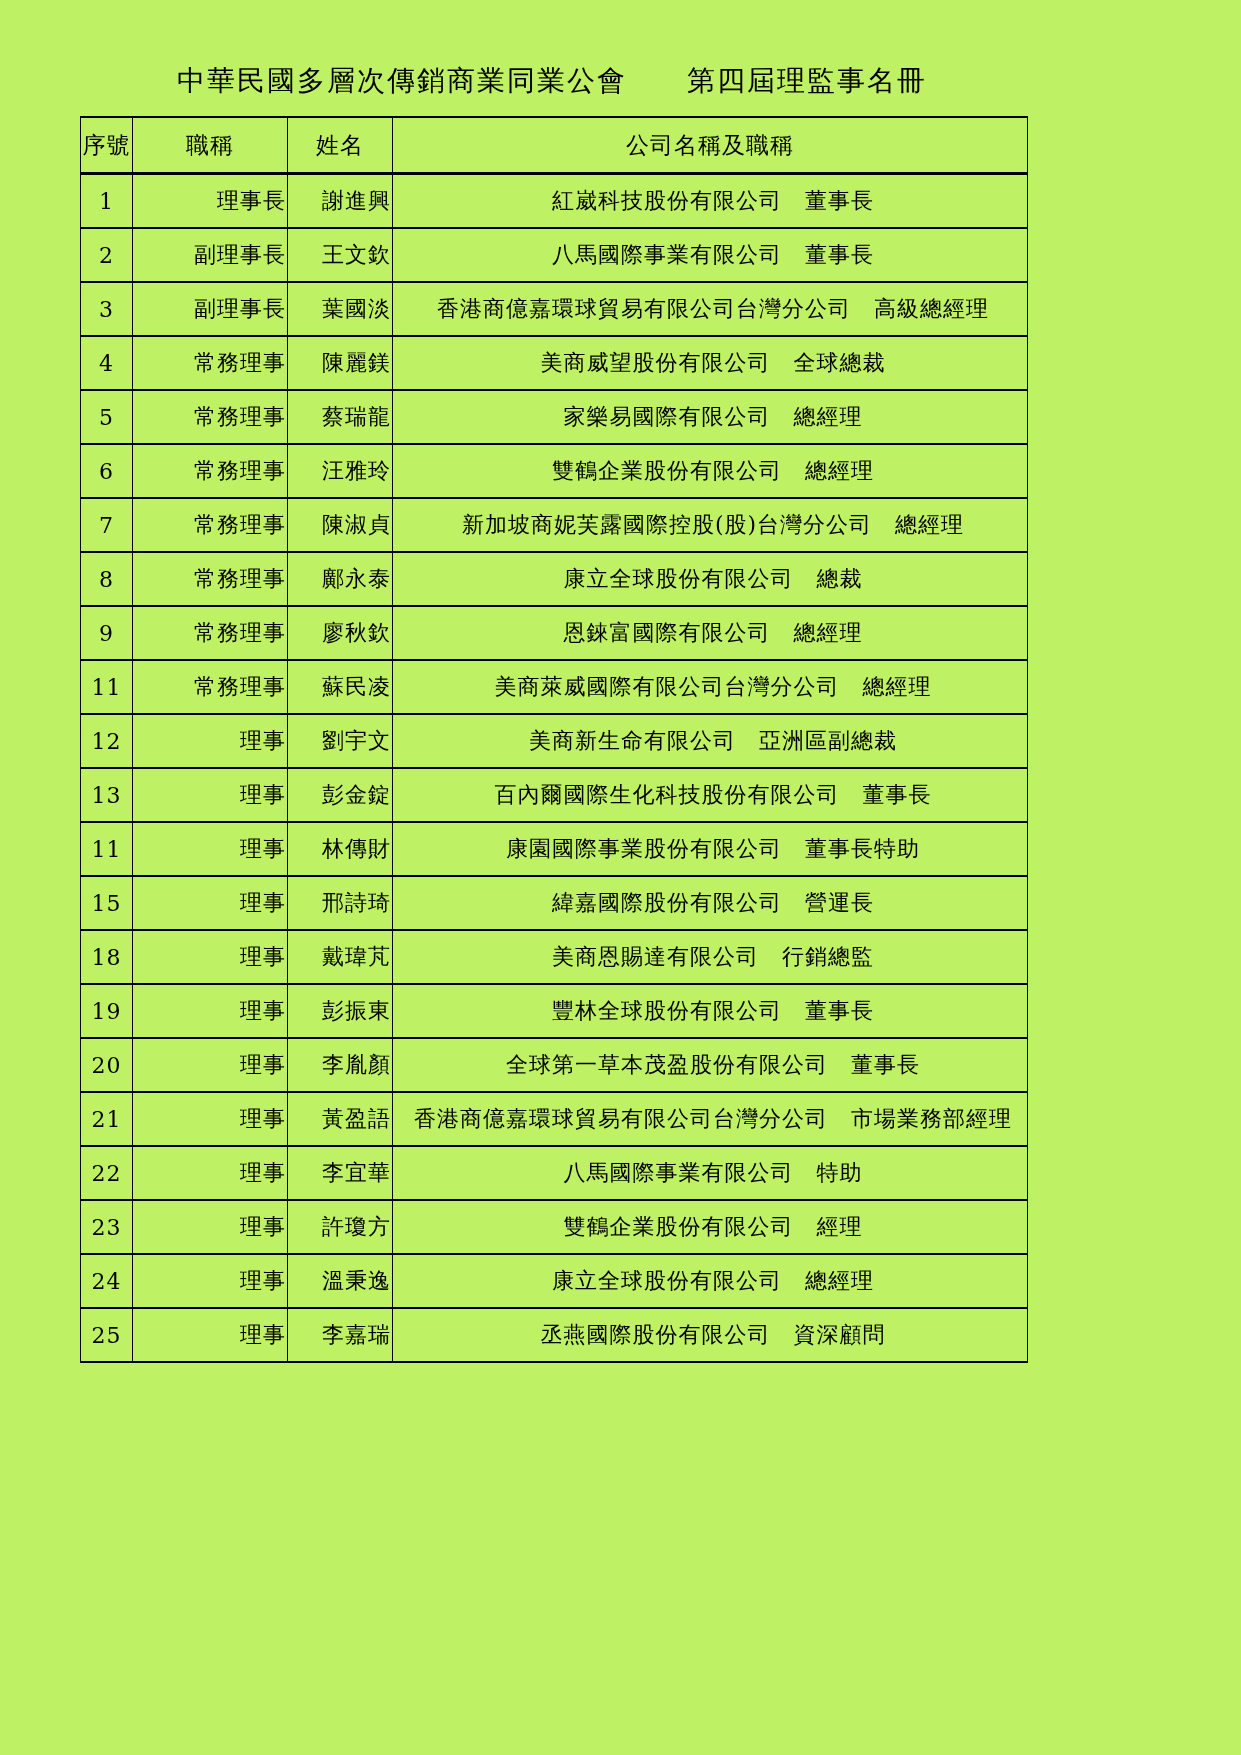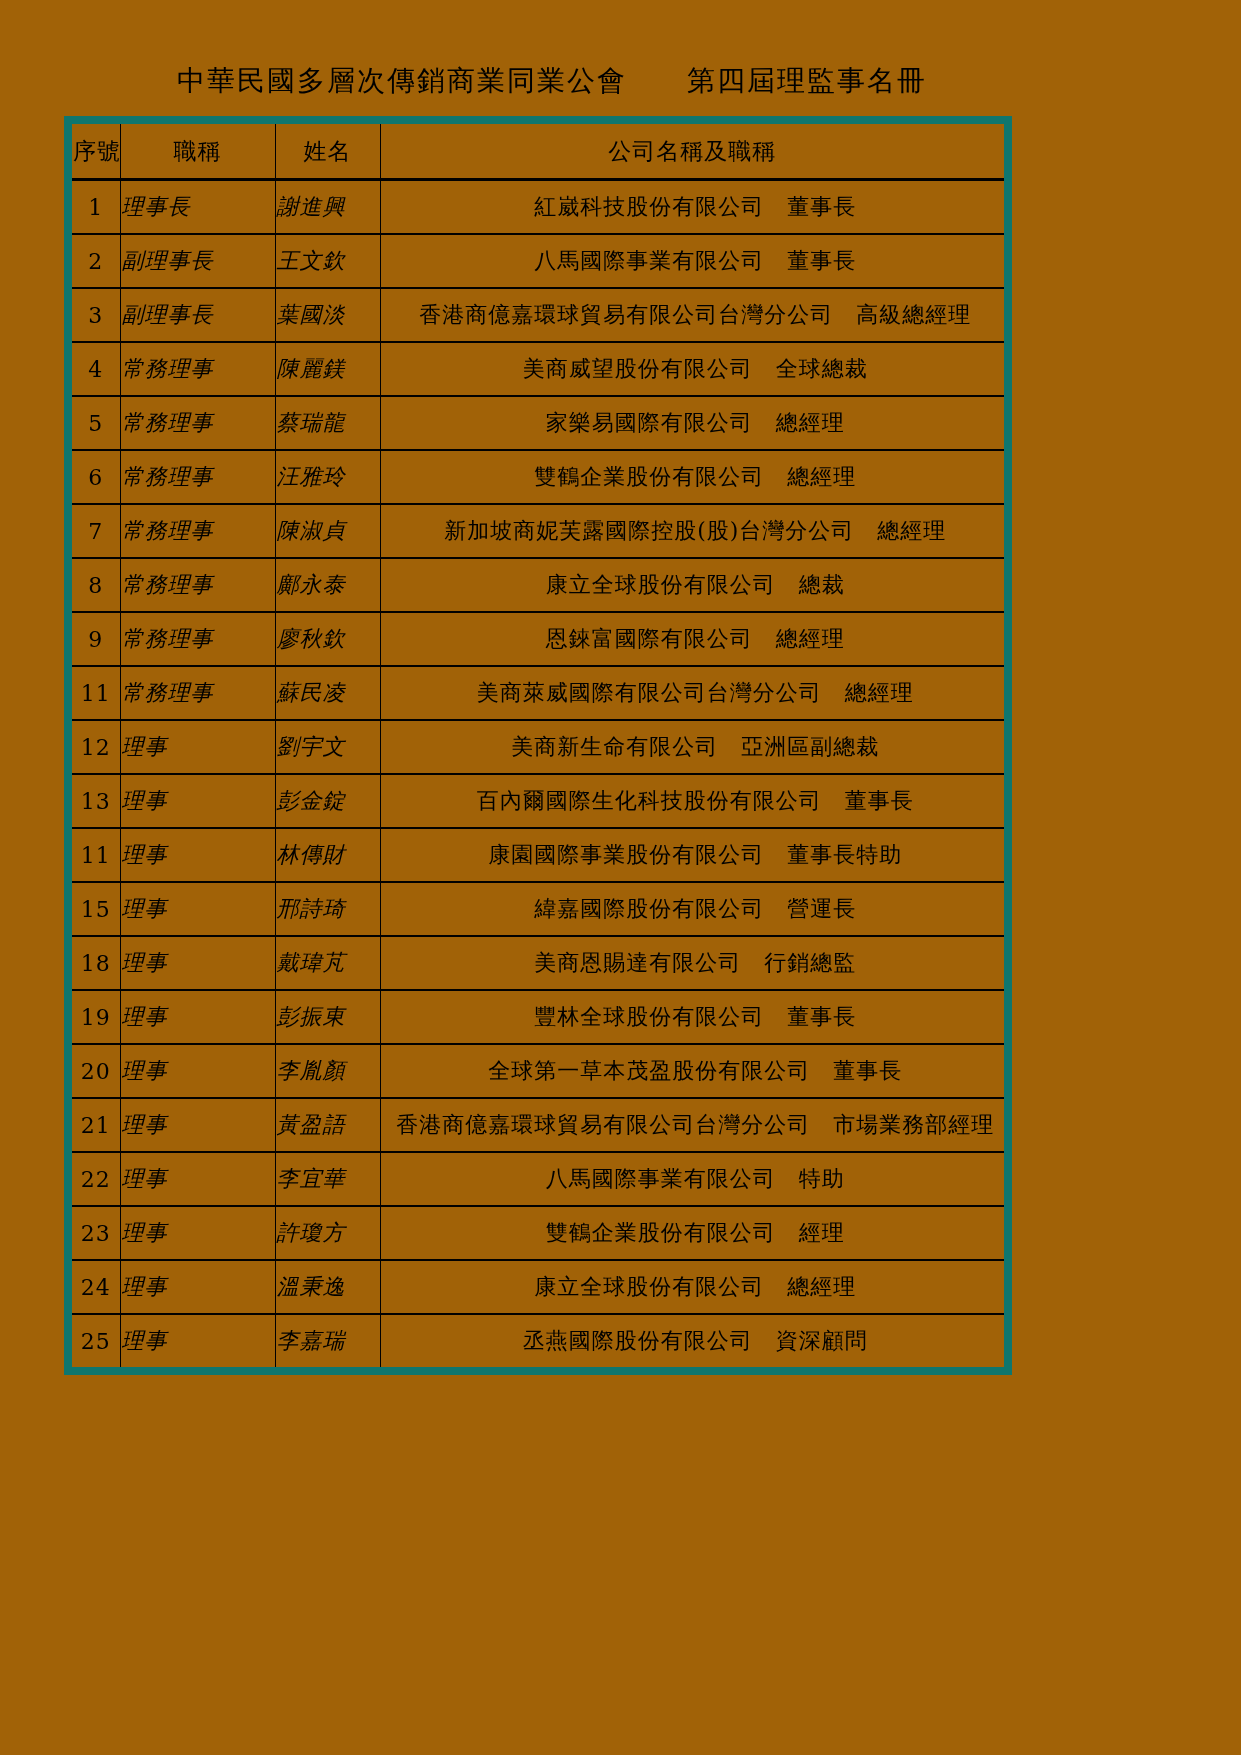--- a/index.html
+++ b/index.html
@@ -6,37 +6,37 @@
     margin: 0;
     padding: 0;
     background: #ffffff;
     color: #000000;
     font-family: "DejaVu Serif", "Liberation Serif", serif;
   }
   .page {
     position: relative;
     width: 1241px;
     height: 1755px;
-    background: #a16207;
+    background: #bef264;
     overflow: hidden;
   }
   .doc-title {
     width: 948px;
     margin: 62px 0 16px 78px;
     text-align: center;
     font-size: 28px;
     letter-spacing: 2px;
     white-space: pre;
   }
   table.roster {
     border-collapse: collapse;
     table-layout: fixed;
     width: 948px;
-    margin-left: 64px;
-    border: 8px solid #0f766e;
+    margin-left: 80px;
+    border: 1px solid #0f766e;
   }
   table.roster th,
   table.roster td {
     border-left: 1px solid #000;
     border-right: 1px solid #000;
     border-top: 2px solid #000;
     border-bottom: 2px solid #000;
     overflow: hidden;
     white-space: nowrap;
   }
@@ -55,22 +55,21 @@
   }
   .col-no      { width: 52px; }
   .col-title   { width: 155px; }
   .col-name    { width: 105px; }
   .col-company { width: auto; }
   .td-no {
     text-align: center;
     font-size: 24px;
   }
   .td-title, .td-name {
-    text-align: left;
-    font-style: italic;
+    text-align: right;
   }
   .td-company {
     text-align: center;
     padding-left: 7px;
   }
 </style>
 </head>
 <body>
 
 <div class="page">

